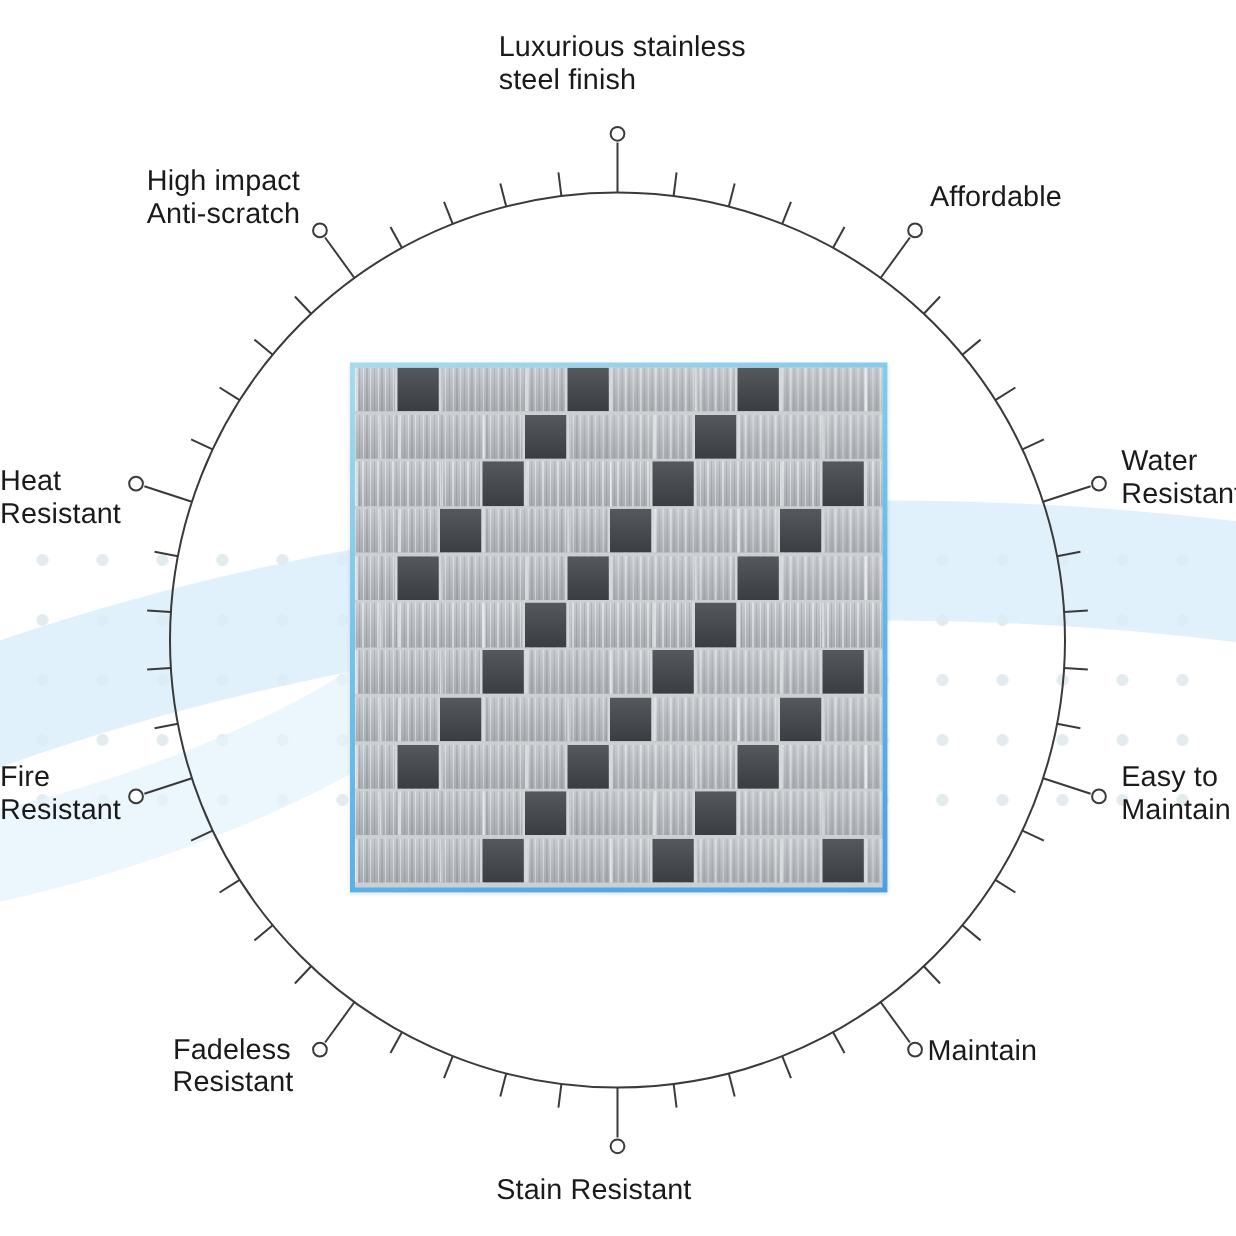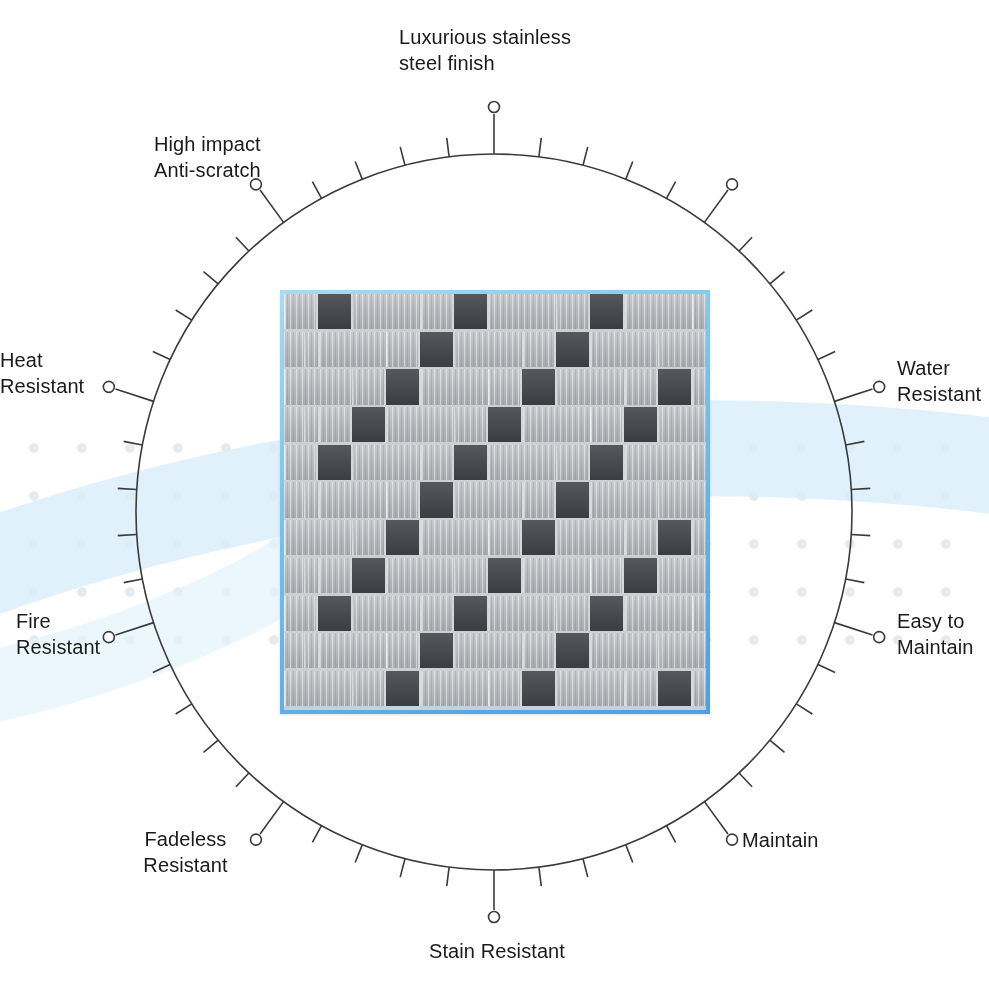--- a/index.html
+++ b/index.html
@@ -35,31 +35,31 @@
       repeating-linear-gradient(90deg, #d9dcdf 0 2px, rgba(0,0,0,0) 2px 68px),
       linear-gradient(180deg,#c7cace 0%,#b5b8bd 55%,#a8abb0 100%);
   }
   .dark-sq{
     position:absolute;top:0;width:33px;height:100%;
     background:linear-gradient(180deg,#55585c,#3a3d41);
     box-shadow:0 0 0 2px #d5d8db;
   }
 
   
-  .label{position:absolute;z-index:4;font-size:20px;line-height:26px;letter-spacing:0.1px;}
+  .label{position:absolute;z-index:4;font-size:23px;line-height:26px;letter-spacing:0.1px;}
   .f-luxurious{left:399px;top:24px;width:200px;text-align:left;}
   .f-affordable{left:744px;top:144px;width:160px;text-align:left;}
   .f-water{left:897px;top:355px;width:95px;text-align:left;}
   .f-easy{left:897px;top:608px;width:95px;text-align:left;}
   .f-fadeless{left:742px;top:827px;width:150px;text-align:left;}
-  .f-stain{left:397px;top:938px;width:200px;text-align:center;}
+  .f-stain{left:397px;top:938px;width:200px;text-align:left;}
   .f-weather{left:138px;top:826px;width:95px;text-align:center;}
-  .f-fire{left:0px;top:608px;width:105px;text-align:left;margin-left:16px;}
-  .f-heat{left:0px;top:347px;width:105px;text-align:left;}
-  .f-high{left:108px;top:131px;width:132px;text-align:left;margin-left:46px;}
+  .f-fire{left:0px;top:608px;width:105px;text-align:left;}
+  .f-heat{left:0px;top:371px;width:105px;text-align:left;}
+  .f-high{left:108px;top:131px;width:132px;text-align:right;}
 </style>
 </head>
 <body>
 
 <div class="canvas">
 
   <div class="dots"></div>
 
   <svg class="swoosh" width="989" height="989" viewBox="0 0 989 989">
     <path d="M -60 585 C 250 465, 640 415, 1040 472" fill="none" stroke="#d9edfa" stroke-width="96" opacity="0.8"></path>
@@ -183,20 +183,21 @@
         </div>
         <div class="tile-row" style="background-position: 0px 0px, 0px 0px, 0px 0px;">
           <div class="dark-sq" style="left: 102px;"></div>
           <div class="dark-sq" style="left: 238px;"></div>
           <div class="dark-sq" style="left: 374px;"></div>
         </div>
       </div>
   </div>
 
   <div class="label f-luxurious">Luxurious stainless steel finish</div>
+  <div class="label f-affordable">Affordable</div>
   <div class="label f-water">Water Resistant</div>
   <div class="label f-easy">Easy to Maintain</div>
   <div class="label f-fadeless">Maintain</div>
   <div class="label f-stain">Stain Resistant</div>
   <div class="label f-weather">Fadeless Resistant</div>
   <div class="label f-fire">Fire Resistant</div>
   <div class="label f-heat">Heat Resistant</div>
   <div class="label f-high">High impact Anti-scratch</div>
 
 </div>

